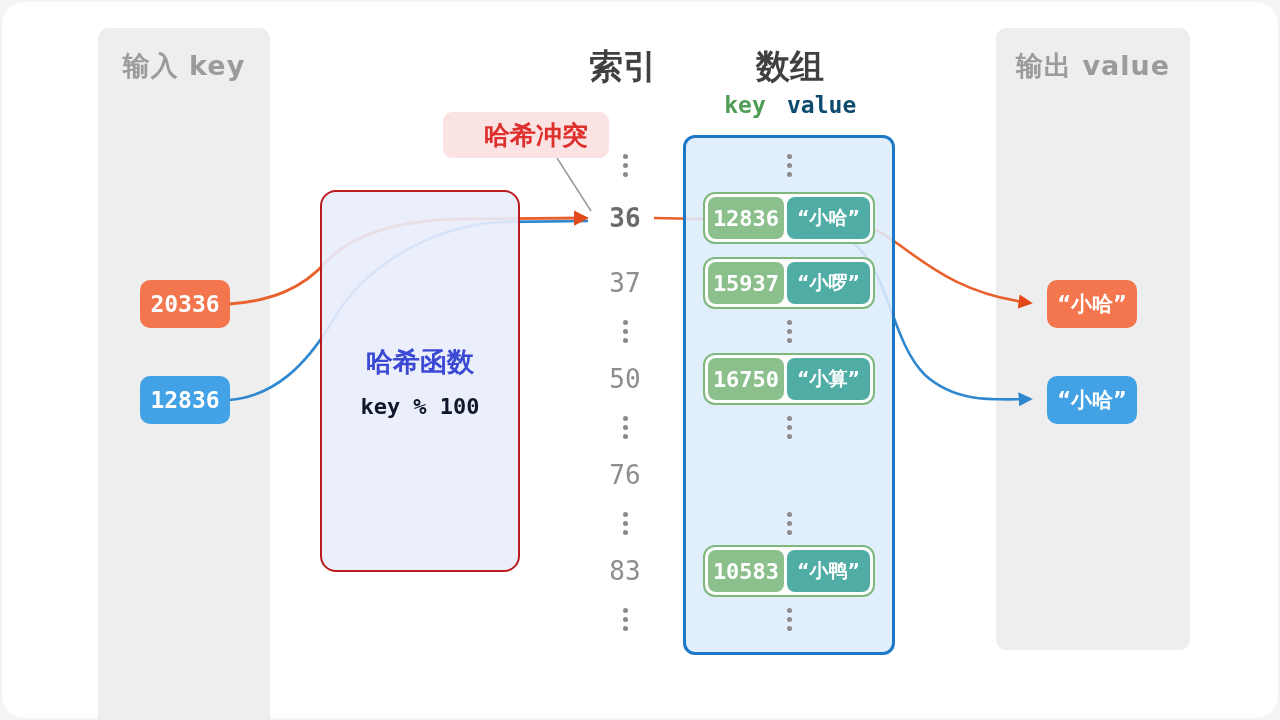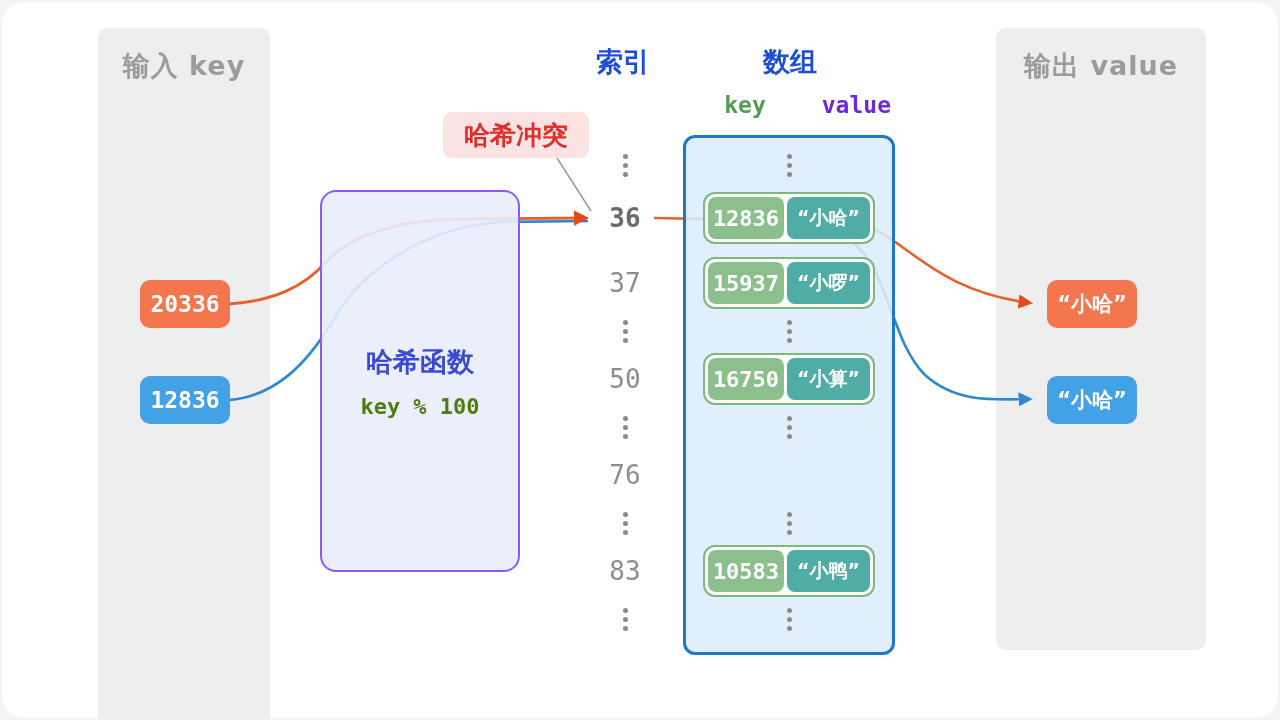--- a/index.html
+++ b/index.html
@@ -9,37 +9,37 @@
   
   .panel{position:absolute;background:#eeeeee;border-radius:10px;z-index:1;}
   .panel-title{position:absolute;left:0;right:0;top:20px;text-align:center;
     font-size:27px;font-weight:bold;color:#9b9b9b;letter-spacing:1px;}
 
   
   #curves{position:absolute;left:0;top:0;z-index:2;}
 
   
   #hashbox{position:absolute;left:320px;top:190px;width:200px;height:382px;box-sizing:border-box;
-    background:rgba(233,237,252,0.90);border:2px solid #8b5cf6;border-radius:16px;z-index:3;}
+    background:rgba(233,237,252,0.90);border:2px solid #b91c1c;border-radius:16px;z-index:3;}
   #hash-title{position:absolute;left:0;right:0;top:152px;text-align:center;
     font-size:27px;font-weight:bold;color:#3b49d3;}
   #hash-formula{position:absolute;left:0;right:0;top:202px;text-align:center;
-    font-size:22px;color:#4d7c0f;font-family:"DejaVu Sans Mono",monospace;font-weight:bold;}
+    font-size:22px;color:#0f172a;font-family:"DejaVu Sans Mono",monospace;font-weight:bold;}
 
   
   #collision{position:absolute;left:443px;top:112px;width:146px;height:46px;line-height:46px;
     background:#fbe3e3;border-radius:9px;text-align:center;font-size:26px;font-weight:bold;
-    color:#df2f2c;z-index:4;}
-
-  
-  .col-header{position:absolute;text-align:center;font-size:27px;font-weight:bold;color:#1d4ed8;z-index:4;}
+    color:#df2f2c;z-index:4;padding-left:20px;}
+
+  
+  .col-header{position:absolute;text-align:center;font-size:34px;font-weight:bold;color:#404040;z-index:4;}
   #kv-header{position:absolute;left:703px;top:92px;width:180px;height:28px;z-index:4;
     font-family:"DejaVu Sans Mono",monospace;font-size:23px;font-weight:bold;}
   #kv-header .kh{position:absolute;left:0;width:84px;text-align:center;color:#4f9c55;}
-  #kv-header .vh{position:absolute;left:96px;width:92px;text-align:right;color:#6d28d9;}
+  #kv-header .vh{position:absolute;left:84px;width:92px;text-align:left;color:#0c4a6e;}
 
   
   .idx-row{position:absolute;left:585px;width:80px;height:32px;line-height:32px;text-align:center;
     font-family:"DejaVu Sans Mono",monospace;font-size:26px;color:#8d8d8d;z-index:4;}
   .idx-row.hl{color:#6b6b6b;font-weight:bold;}
 
   
   .vdots{position:absolute;width:80px;height:32px;display:flex;flex-direction:column;
     align-items:center;justify-content:center;gap:4px;z-index:4;}
   .vdots i{display:block;width:5px;height:5px;border-radius:50%;background:#8b8b8b;}
@@ -73,21 +73,21 @@
 </head>
 <body>
 
 <div id="canvas">
   <div id="card"></div>
 
   <div class="panel" style="left:98px;top:28px;width:172px;height:714px;">
     <div class="panel-title">输入 key</div>
   </div>
 
-  <div class="panel" style="left:996px;top:28px;width:194px;height:622px;padding-left:16px;">
+  <div class="panel" style="left:996px;top:28px;width:194px;height:622px;">
     <div class="panel-title">输出 value</div>
   </div>
 
   <svg id="curves" width="1280" height="720" viewBox="0 0 1280 720">
     <defs>
       <marker id="ah-o" viewBox="0 0 10 10" refX="8" refY="5" markerWidth="5.5" markerHeight="5.5" orient="auto-start-reverse">
         <path d="M0,0 L10,5 L0,10 z" fill="#e24a1a"></path>
       </marker>
       <marker id="ah-b" viewBox="0 0 10 10" refX="8" refY="5" markerWidth="5.5" markerHeight="5.5" orient="auto-start-reverse">
         <path d="M0,0 L10,5 L0,10 z" fill="#2f88cf"></path>

